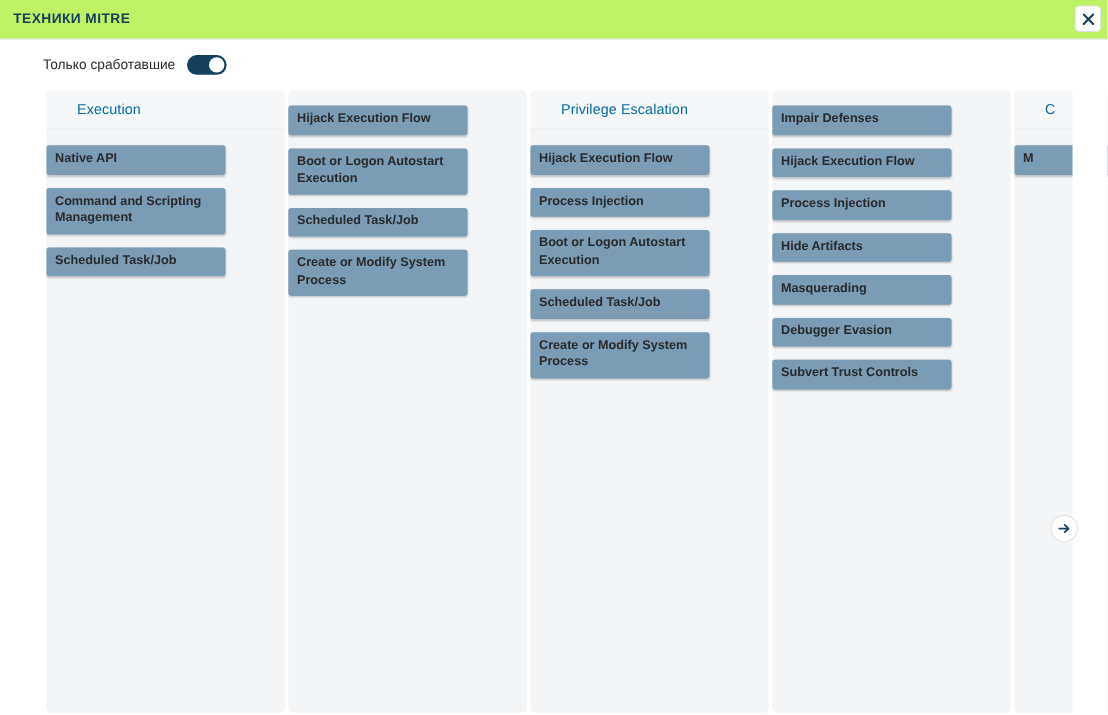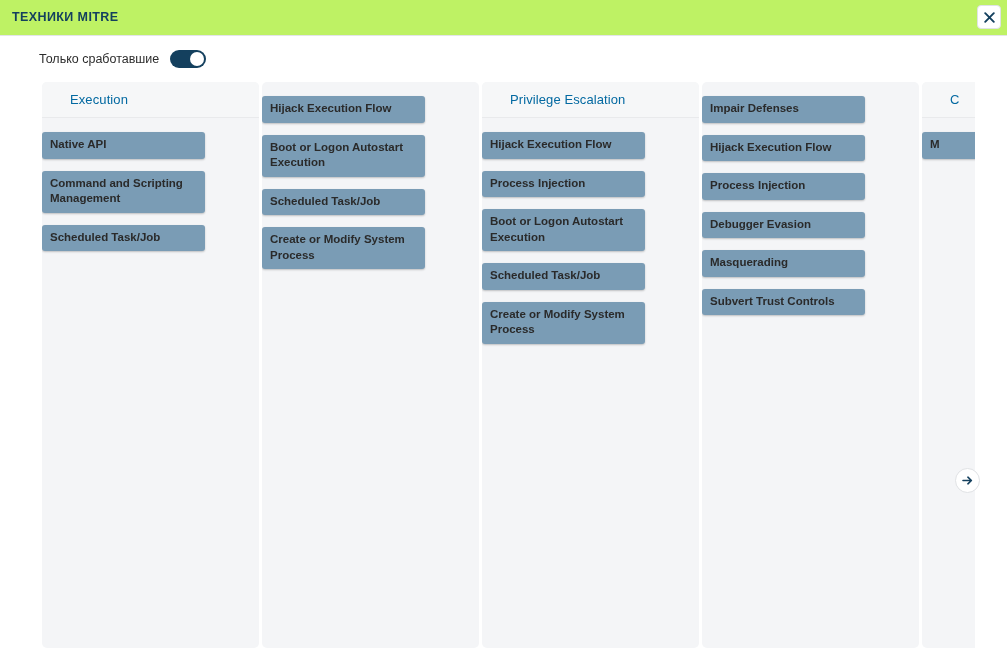--- a/index.html
+++ b/index.html
@@ -243,22 +243,23 @@
           <div class="technique-card">Boot or Logon Autostart Execution</div>
           <div class="technique-card">Scheduled Task/Job</div>
           <div class="technique-card">Create or Modify System Process</div>
         </div>
       </div>
       <div class="column">
         <div class="column-body">
           <div class="technique-card">Impair Defenses</div>
           <div class="technique-card">Hijack Execution Flow</div>
           <div class="technique-card">Process Injection</div>
+          <div class="technique-card">Hide Artifacts</div>
+          <div class="technique-card">Masquerading</div>
           <div class="technique-card">Debugger Evasion</div>
-          <div class="technique-card">Masquerading</div>
           <div class="technique-card">Subvert Trust Controls</div>
         </div>
       </div>
       <div class="column">
         <div class="column-header">
           <div class="column-title">C</div>
         </div>
         <div class="column-body">
           <div class="technique-card">M</div>
         </div>

